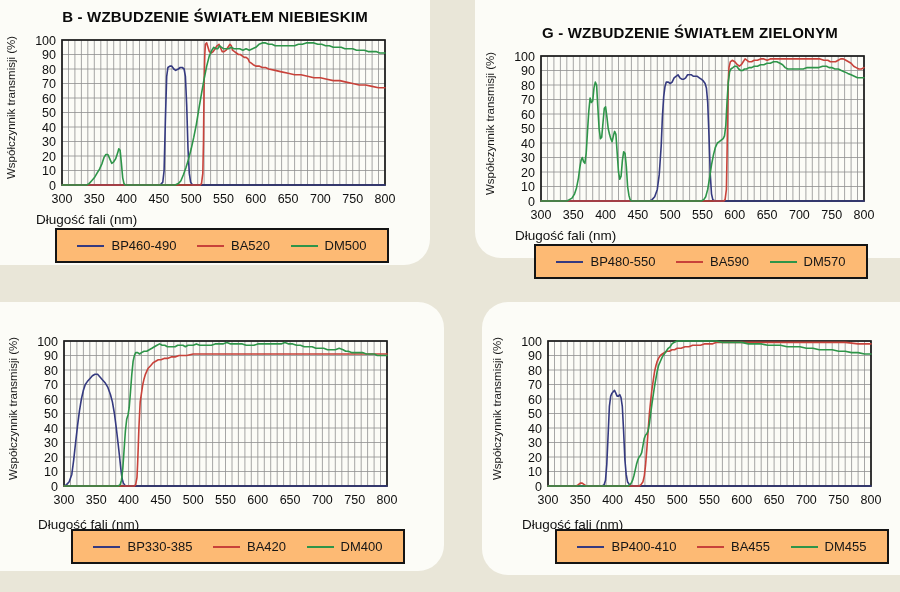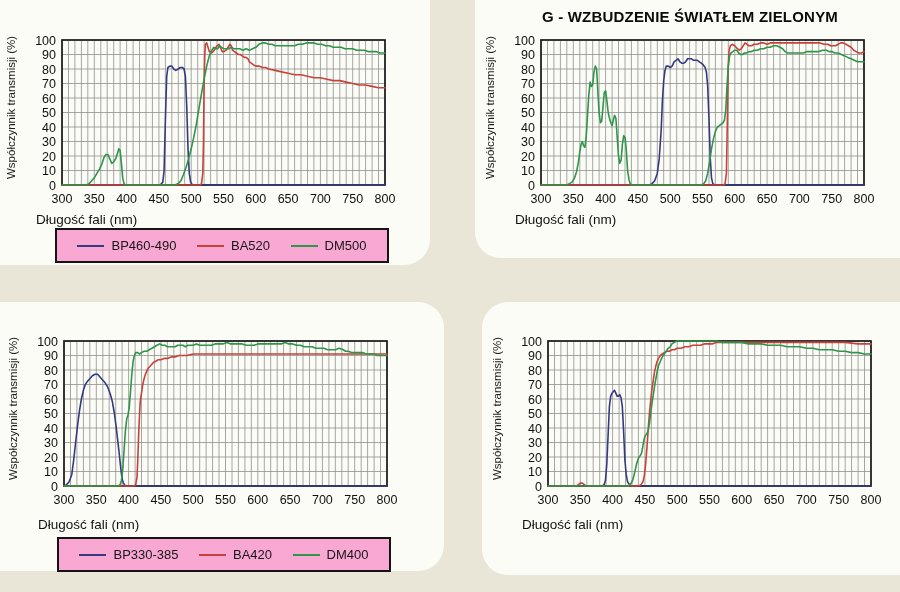--- a/index.html
+++ b/index.html
@@ -12,21 +12,21 @@
   .panel{
     position:absolute;background:#fcfcf7;border-radius:26px;
   }
   #panel-b{left:-28px;top:-28px;width:458px;height:293px;}
   #panel-g{left:475px;top:-28px;width:455px;height:286px;}
   #panel-uv{left:-28px;top:302px;width:472px;height:269px;}
   #panel-v{left:482px;top:302px;width:448px;height:273px;}
 
   .chart-block{position:absolute;}
   #block-b{left:0;top:0;width:430px;height:265px;}
-  #block-g{left:479px;top:0;width:422px;height:220px;}
+  #block-g{left:479px;top:16px;width:422px;height:220px;}
   #block-uv{left:2px;top:301px;width:442px;height:272px;}
   #block-v{left:486px;top:301px;width:414px;height:274px;}
 
   .chart-title{
     position:absolute;top:8px;left:0;right:0;margin:0;
     text-align:center;font-size:15px;font-weight:bold;color:#0a0a0a;
     letter-spacing:.2px;white-space:nowrap;
   }
   .ylab{
     position:absolute;left:3px;top:26px;height:162px;width:16px;
@@ -37,38 +37,39 @@
   svg.plot{position:absolute;left:26px;top:27px;width:378px;height:190px;overflow:visible;}
   .grid{stroke:#8f8f8f;stroke-width:0.8;}
   .frame{fill:none;stroke:#1b1b1b;stroke-width:1.7;}
   .tick{font-size:12.5px;fill:#101010;font-family:"Liberation Sans",sans-serif;}
   .xlab{
     position:absolute;top:212px;left:36px;width:323px;
     text-align:left;font-size:13.5px;color:#111;
   }
   .legend{
     position:absolute;top:228px;left:55px;width:330px;height:31px;
-    background:#f9a8d4;border:2.5px solid #141414;
+    background:#fdba74;border:2.5px solid #141414;
     display:flex;align-items:center;justify-content:space-evenly;
   }
   .row2 .xlab{top:216px;}
-  .row2 .legend{top:236px;}
+  .row2 .legend{top:228px;margin-left:14px;}
   .legend-item{display:flex;align-items:center;gap:7px;}
   .swatch{display:inline-block;width:27px;height:0;border-top:2.6px solid #000;}
   .legend-label{font-size:13px;color:#161616;}
 </style>
 </head>
 <body>
 
 <div class="panel" id="panel-b"></div>
 <div class="panel" id="panel-g"></div>
 <div class="panel" id="panel-uv"></div>
 <div class="panel" id="panel-v"></div>
 
 <section class="chart-block" id="block-b">
+  <h2 class="chart-title">B - WZBUDZENIE ŚWIATŁEM NIEBIESKIM</h2>
   <div class="ylab">Współczynnik transmisji (%)</div>
   <svg class="plot" xmlns="http://www.w3.org/2000/svg" viewBox="0 0 378 190">
       <line class="grid" x1="36.0" y1="13" x2="36.0" y2="158"></line>
       <line class="grid" x1="42.5" y1="13" x2="42.5" y2="158"></line>
       <line class="grid" x1="48.9" y1="13" x2="48.9" y2="158"></line>
       <line class="grid" x1="55.4" y1="13" x2="55.4" y2="158"></line>
       <line class="grid" x1="61.8" y1="13" x2="61.8" y2="158"></line>
       <line class="grid" x1="68.3" y1="13" x2="68.3" y2="158"></line>
       <line class="grid" x1="74.8" y1="13" x2="74.8" y2="158"></line>
       <line class="grid" x1="81.2" y1="13" x2="81.2" y2="158"></line>
@@ -263,20 +264,34 @@
       <text class="tick" text-anchor="end" x="30" y="17.5">100</text>
       <rect class="frame" x="36" y="13" width="323" height="145"></rect>
       <clipPath id="clip1">
         <rect x="35" y="11.8" width="325" height="147.4"></rect>
       </clipPath>
       <polyline clip-path="url(#clip1)" points="36.0,158.0 144.5,158.0 147.1,156.6 149.7,153.7 152.3,146.4 154.2,131.9 156.2,102.9 157.4,73.9 158.7,53.6 160.0,43.4 161.3,39.1 163.3,39.1 165.2,40.5 167.1,39.1 169.1,34.8 171.0,33.3 173.0,31.8 174.9,34.8 176.8,36.2 178.8,36.2 180.7,34.8 182.6,31.8 184.6,31.8 186.5,31.8 188.5,33.3 190.4,33.3 192.3,33.3 194.3,34.8 196.2,36.2 198.1,37.7 200.1,40.5 201.4,44.9 202.7,59.4 204.0,92.8 205.3,131.9 206.5,150.8 207.8,156.6 209.8,158.0 359.0,158.0" fill="none" stroke="#353a80" stroke-width="1.6" stroke-linejoin="round" stroke-linecap="round"></polyline>
       <polyline clip-path="url(#clip1)" points="36.0,158.0 218.8,158.0 220.1,156.6 221.4,146.4 222.0,114.5 222.7,71.0 223.3,39.1 224.0,24.6 225.3,18.8 227.2,17.3 229.8,18.8 232.4,21.7 234.3,23.2 236.3,21.7 238.2,18.8 240.1,15.9 242.1,17.3 244.0,18.8 246.6,18.8 249.2,17.3 252.4,17.3 255.6,15.9 258.9,15.9 262.1,17.3 265.3,15.9 268.6,15.9 272.4,15.9 276.3,15.9 280.2,15.9 284.1,15.9 287.9,15.9 291.8,15.9 295.7,15.9 299.6,15.9 303.4,15.9 307.3,15.9 311.2,15.9 315.1,15.9 318.9,17.3 322.8,17.3 325.4,18.8 328.0,18.8 330.6,18.8 333.2,17.3 335.7,15.9 338.3,15.9 340.9,17.3 343.5,18.8 346.1,20.3 348.7,23.2 351.2,24.6 353.8,26.0 356.4,26.0 359.0,24.6" fill="none" stroke="#c8423a" stroke-width="1.6" stroke-linejoin="round" stroke-linecap="round"></polyline>
       <polyline clip-path="url(#clip1)" points="36.0,158.0 61.8,158.0 64.4,156.6 67.0,155.1 69.6,150.8 71.5,144.9 73.5,134.8 74.8,124.7 76.1,117.4 77.3,114.5 78.6,118.8 79.9,120.3 81.2,110.2 82.5,88.4 83.8,68.1 85.1,55.1 86.4,59.4 87.7,58.0 89.0,44.9 90.3,39.1 91.6,42.0 92.8,63.8 94.1,85.5 95.4,95.7 96.7,94.2 98.0,79.7 99.3,65.2 100.6,63.8 101.9,73.9 103.2,85.5 104.5,91.3 105.8,95.7 107.1,98.6 108.4,92.8 109.6,88.4 110.9,91.3 112.2,110.2 113.5,129.0 114.8,136.3 116.1,133.3 117.4,117.4 118.7,108.7 120.0,110.2 121.3,123.2 122.6,143.5 123.9,152.2 125.1,156.6 126.4,158.0 196.2,158.0 198.8,156.6 200.7,153.7 202.7,146.4 204.6,134.8 206.5,121.8 208.5,111.6 210.4,104.3 212.4,100.0 214.3,98.6 216.2,97.1 218.2,95.7 219.5,92.8 220.8,82.6 222.0,59.4 223.3,39.1 224.6,28.9 225.9,26.0 227.9,24.6 229.8,23.2 231.7,23.2 233.7,26.0 235.6,27.5 237.6,27.5 239.5,26.0 241.4,26.0 244.0,24.6 246.6,24.6 249.2,23.2 252.4,23.2 255.6,21.7 258.9,21.7 262.1,20.3 265.3,20.3 268.6,18.8 271.8,18.8 275.0,20.3 277.6,21.7 280.2,24.6 282.8,26.0 285.4,26.0 287.9,26.0 291.2,26.0 294.4,26.0 298.3,26.0 302.2,24.6 306.0,24.6 309.9,24.6 313.8,24.6 317.7,23.2 321.5,23.2 324.1,24.6 326.7,24.6 329.9,26.0 333.2,26.0 336.4,27.5 339.6,28.9 342.8,30.4 346.1,31.8 349.3,33.3 352.5,34.8 355.8,34.8 359.0,34.8" fill="none" stroke="#2e9549" stroke-width="1.6" stroke-linejoin="round" stroke-linecap="round"></polyline>
     </svg>
   <div class="xlab">Długość fali (nm)</div>
+  <div class="legend">
+    <span class="legend-item">
+        <i class="swatch" style="border-top-color: rgb(53, 58, 128);"></i>
+        <span class="legend-label">BP480-550</span>
+      </span>
+    <span class="legend-item">
+        <i class="swatch" style="border-top-color: rgb(200, 66, 58);"></i>
+        <span class="legend-label">BA590</span>
+      </span>
+    <span class="legend-item">
+        <i class="swatch" style="border-top-color: rgb(46, 149, 73);"></i>
+        <span class="legend-label">DM570</span>
+      </span>
+  </div>
 </section>
 
 <section class="chart-block row2" id="block-uv">
   <div class="ylab">Współczynnik transmisji (%)</div>
   <svg class="plot" xmlns="http://www.w3.org/2000/svg" viewBox="0 0 378 190">
       <line class="grid" x1="36.0" y1="13" x2="36.0" y2="158"></line>
       <line class="grid" x1="42.5" y1="13" x2="42.5" y2="158"></line>
       <line class="grid" x1="48.9" y1="13" x2="48.9" y2="158"></line>
       <line class="grid" x1="55.4" y1="13" x2="55.4" y2="158"></line>
       <line class="grid" x1="61.8" y1="13" x2="61.8" y2="158"></line>
@@ -473,13 +488,27 @@
       <text class="tick" text-anchor="end" x="30" y="17.5">100</text>
       <rect class="frame" x="36" y="13" width="323" height="145"></rect>
       <clipPath id="clip3">
         <rect x="35" y="11.8" width="325" height="147.4"></rect>
       </clipPath>
       <polyline clip-path="url(#clip3)" points="36.0,158.0 90.3,158.0 92.2,156.6 93.5,152.2 94.8,136.3 96.1,107.3 97.4,78.3 98.7,68.1 100.0,65.2 101.2,63.8 102.5,62.3 103.8,65.2 105.1,68.1 106.4,68.1 107.7,66.7 109.0,69.5 110.3,78.3 111.6,102.9 112.9,131.9 114.2,146.4 115.5,153.7 117.4,156.6 120.0,158.0 359.0,158.0" fill="none" stroke="#353a80" stroke-width="1.6" stroke-linejoin="round" stroke-linecap="round"></polyline>
       <polyline clip-path="url(#clip3)" points="36.0,158.0 64.4,158.0 66.4,156.6 68.3,155.1 70.2,155.1 72.2,156.6 74.1,158.0 127.1,158.0 129.0,156.6 131.0,153.7 132.3,147.8 133.5,137.7 134.8,121.8 136.1,102.9 137.4,85.5 138.7,72.5 140.0,60.8 141.3,52.2 142.6,43.4 143.9,37.7 145.2,33.3 146.5,30.4 148.4,27.5 150.3,26.0 152.3,24.6 154.9,23.2 157.4,23.2 160.0,21.7 162.6,21.7 165.2,20.3 169.1,20.3 173.0,18.8 176.8,18.8 180.7,17.3 184.6,17.3 188.5,17.3 192.3,15.9 196.2,15.9 200.1,15.9 204.0,14.4 213.7,14.4 223.3,14.4 233.0,14.4 242.7,14.4 255.6,14.4 268.6,14.4 281.5,14.4 294.4,14.4 307.3,14.4 320.2,14.4 333.2,14.4 346.1,15.9 359.0,15.9" fill="none" stroke="#c8423a" stroke-width="1.6" stroke-linejoin="round" stroke-linecap="round"></polyline>
       <polyline clip-path="url(#clip3)" points="36.0,158.0 116.1,158.0 118.0,156.6 119.3,155.1 120.6,152.2 121.9,147.8 123.2,142.1 124.5,136.3 125.8,131.9 127.1,129.0 128.4,127.5 129.7,124.7 131.0,117.4 132.3,110.2 133.5,107.3 134.8,105.8 136.1,102.9 137.4,95.7 138.7,85.5 140.0,75.4 141.3,66.7 142.6,58.0 143.9,50.7 145.2,43.4 146.5,37.7 148.4,33.3 150.3,28.9 152.3,26.0 154.2,23.2 156.2,20.3 158.1,18.8 160.0,15.9 162.0,14.4 165.2,13.0 171.7,13.0 178.1,13.0 184.6,13.0 191.0,13.0 197.5,13.0 204.0,13.0 210.4,14.4 216.9,14.4 223.3,14.4 229.8,14.4 236.3,15.9 242.7,15.9 249.2,15.9 255.6,17.3 262.1,17.3 268.6,17.3 275.0,18.8 281.5,18.8 287.9,18.8 294.4,20.3 300.9,20.3 307.3,21.7 313.8,21.7 320.2,21.7 326.7,23.2 333.2,23.2 339.6,24.6 346.1,24.6 352.5,26.0 359.0,26.0" fill="none" stroke="#2e9549" stroke-width="1.6" stroke-linejoin="round" stroke-linecap="round"></polyline>
     </svg>
   <div class="xlab">Długość fali (nm)</div>
+  <div class="legend">
+    <span class="legend-item">
+        <i class="swatch" style="border-top-color: rgb(53, 58, 128);"></i>
+        <span class="legend-label">BP400-410</span>
+      </span>
+    <span class="legend-item">
+        <i class="swatch" style="border-top-color: rgb(200, 66, 58);"></i>
+        <span class="legend-label">BA455</span>
+      </span>
+    <span class="legend-item">
+        <i class="swatch" style="border-top-color: rgb(46, 149, 73);"></i>
+        <span class="legend-label">DM455</span>
+      </span>
+  </div>
 </section>
 
 </body></html>

